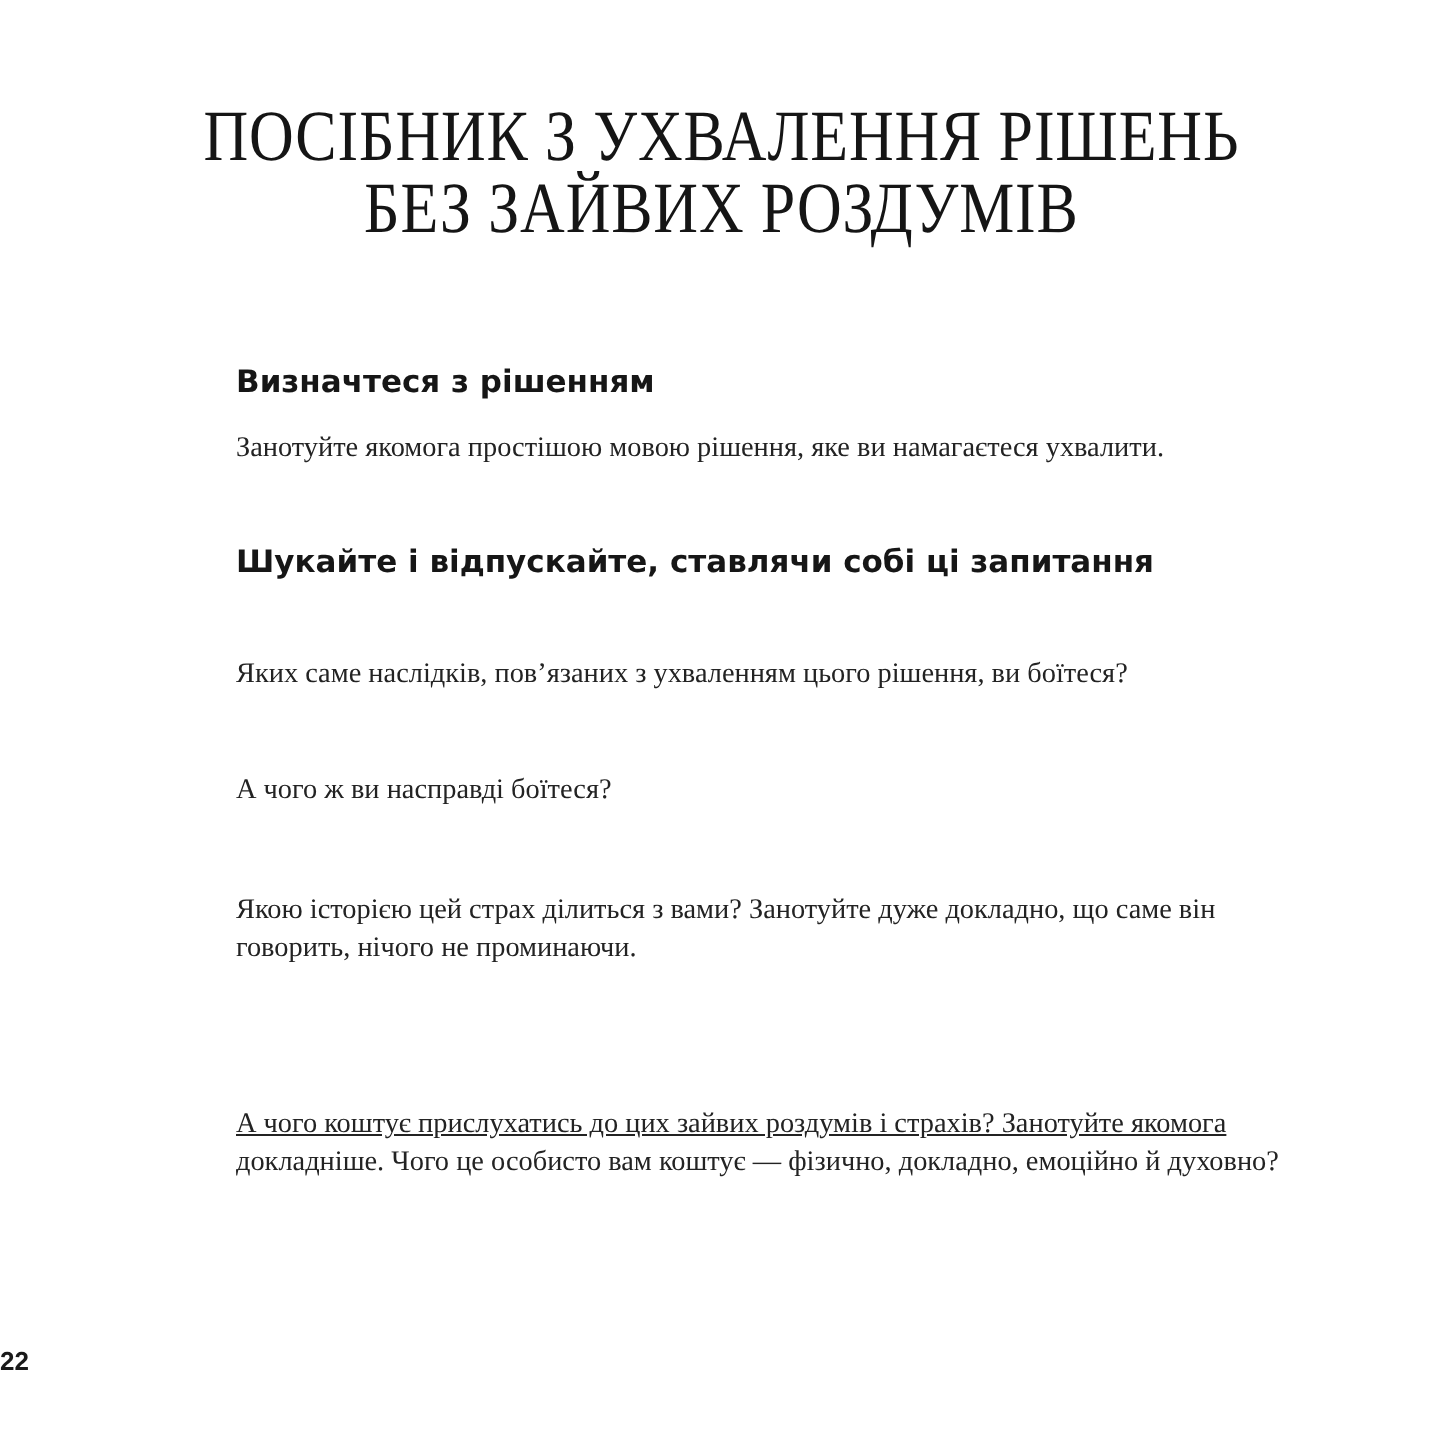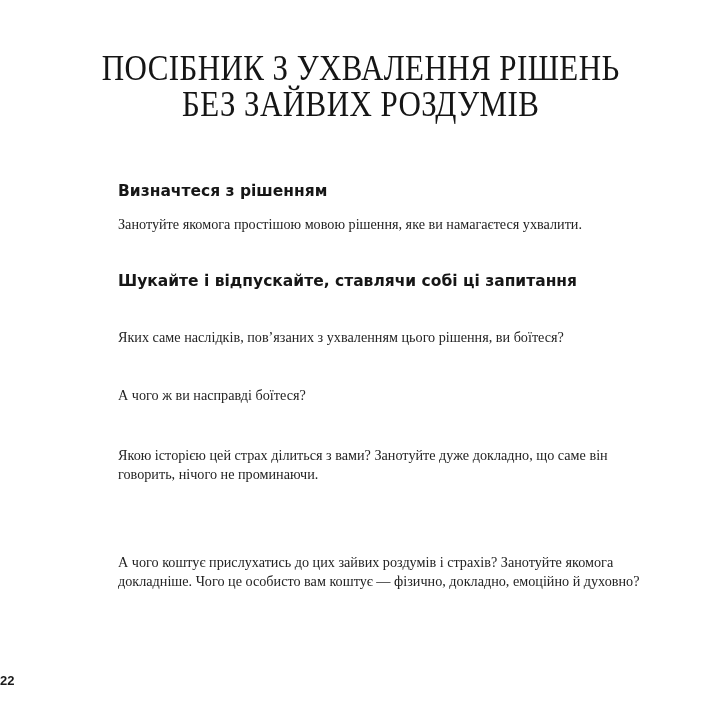--- a/index.html
+++ b/index.html
@@ -88,19 +88,19 @@
   <p class="body-text" style="top:316px;">Яких саме наслідків, пов’язаних з ухваленням цього рішення, ви боїтеся?</p>
 
   <p class="body-text" style="top:374px;">А чого ж ви насправді боїтеся?</p>
 
   <div>
     <p class="body-text" style="top:434px;">Якою історією цей страх ділиться з вами? Занотуйте дуже докладно, що саме він</p>
     <p class="body-text" style="top:453px;">говорить, нічого не проминаючи.</p>
   </div>
 
   <div>
-    <p class="body-text" style="top:541px;">А чого коштує прислухатись до цих зайвих роздумів і страхів? Занотуйте якомога</p>
+    <p class="body-text" style="top:541px;text-decoration:underline;">А чого коштує прислухатись до цих зайвих роздумів і страхів? Занотуйте якомога</p>
     <p class="body-text" style="top:560px;">докладніше. Чого це особисто вам коштує — фізично, докладно, емоційно й духовно?</p>
   </div>
 
   <div class="page-number">22</div>
 
 </div>
 
 </body></html>

